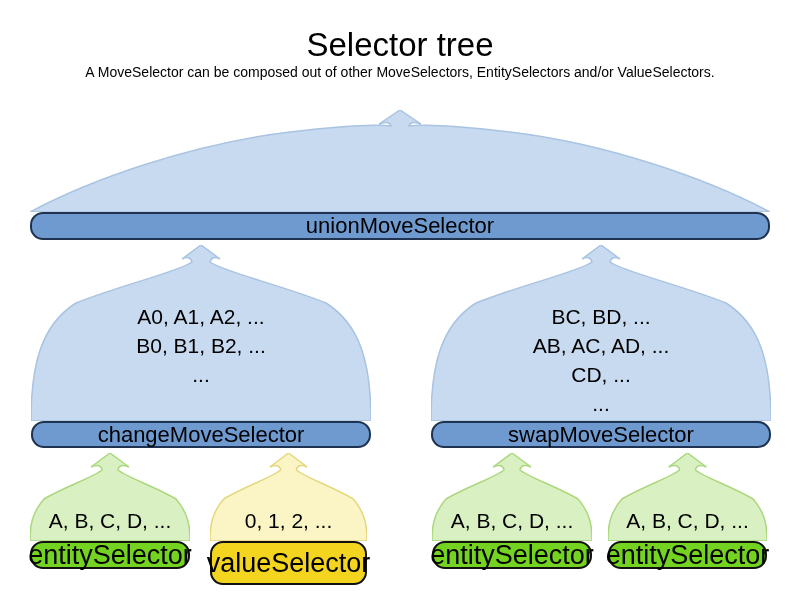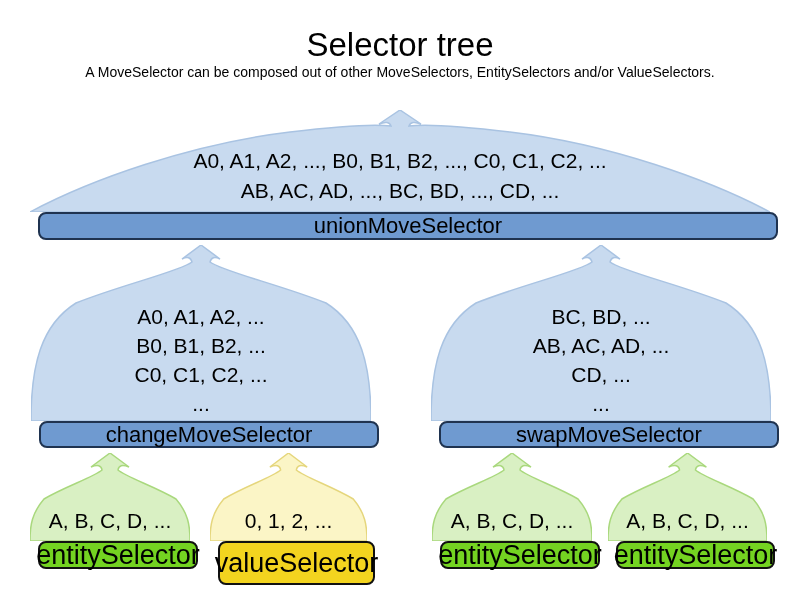--- a/index.html
+++ b/index.html
@@ -16,53 +16,48 @@
   .cloud path.yellow { fill: #fbf5c6; stroke: #e5d67c; stroke-width: 1.5; }
 
   .cloud-text { position: absolute; text-align: center; font-size: 21px; }
   .cloud-text.big   { line-height: 30px; }
   .cloud-text.mid   { line-height: 29px; }
   .cloud-text.small { line-height: 26px; }
 
   .bar {
     position: absolute; box-sizing: border-box;
     display: flex; align-items: center; justify-content: center;
-    border-radius: 8px; font-size: 22px; margin-left: 8px;
+    border-radius: 13px; font-size: 22px;
   }
   .bar.blue   { background: #6f9ad0; border: 2px solid #1f3350; }
   .bar.green  { background: #74d321; border: 2px solid #111111; }
   .bar.yellow { background: #f3d41f; border: 2px solid #111111; }
   .bar.small  { font-size: 27px; }
 </style>
 </head>
 <body>
 
 <div class="canvas">
 
   <div class="title">Selector tree</div>
   <div class="subtitle">A MoveSelector can be composed out of other MoveSelectors, EntitySelectors and/or ValueSelectors.</div>
 
   <svg class="cloud" style="left:30px; top:110px;" width="740" height="102" viewBox="0 0 740 102" preserveAspectRatio="none">
     <path class="blue" d="M 370 0 L 391 14 Q 381 10 379 16 C 395 14 430 16 480 22 C 580 34 680 70 740 102
          L 0 102 C 60 70 160 34 260 22 C 310 16 345 14 361 16 Q 359 10 349 14 Z"></path>
   </svg>
-  <div class="cloud-text big" style="left:30px; top:146px; width:740px;">
-    <div>A0, A1, A2, ..., B0, B1, B2, ..., C0, C1, C2, ...</div>
-    <div>AB, AC, AD, ..., BC, BD, ..., CD, ...</div>
-  </div>
   <div class="bar blue" style="left:30px; top:212px; width:740px; height:28px;">unionMoveSelector</div>
 
   <svg class="cloud" style="left:31px; top:245px;" width="340" height="176" viewBox="0 0 340 176" preserveAspectRatio="none">
     <path class="blue" d="M 170 0 L 189 14 Q 181 10 179 17 C 190 26 250 40 295 58 C 330 80 340 120 340 176
          L 0 176 C 0 120 10 80 45 58 C 90 40 150 26 161 17 Q 159 10 151 14 Z"></path>
   </svg>
   <div class="cloud-text mid" style="left:31px; top:302px; width:340px;">
     <div>A0, A1, A2, ...</div>
     <div>B0, B1, B2, ...</div>
-    <div>C0, C1, C2, ...</div>
     <div>...</div>
   </div>
   <div class="bar blue" style="left:31px; top:421px; width:340px; height:27px;">changeMoveSelector</div>
 
   <svg class="cloud" style="left:431px; top:245px;" width="340" height="176" viewBox="0 0 340 176" preserveAspectRatio="none">
     <path class="blue" d="M 170 0 L 189 14 Q 181 10 179 17 C 190 26 250 40 295 58 C 330 80 340 120 340 176
          L 0 176 C 0 120 10 80 45 58 C 90 40 150 26 161 17 Q 159 10 151 14 Z"></path>
   </svg>
   <div class="cloud-text mid" style="left:431px; top:302px; width:340px;">
     <div>BC, BD, ...</div>

